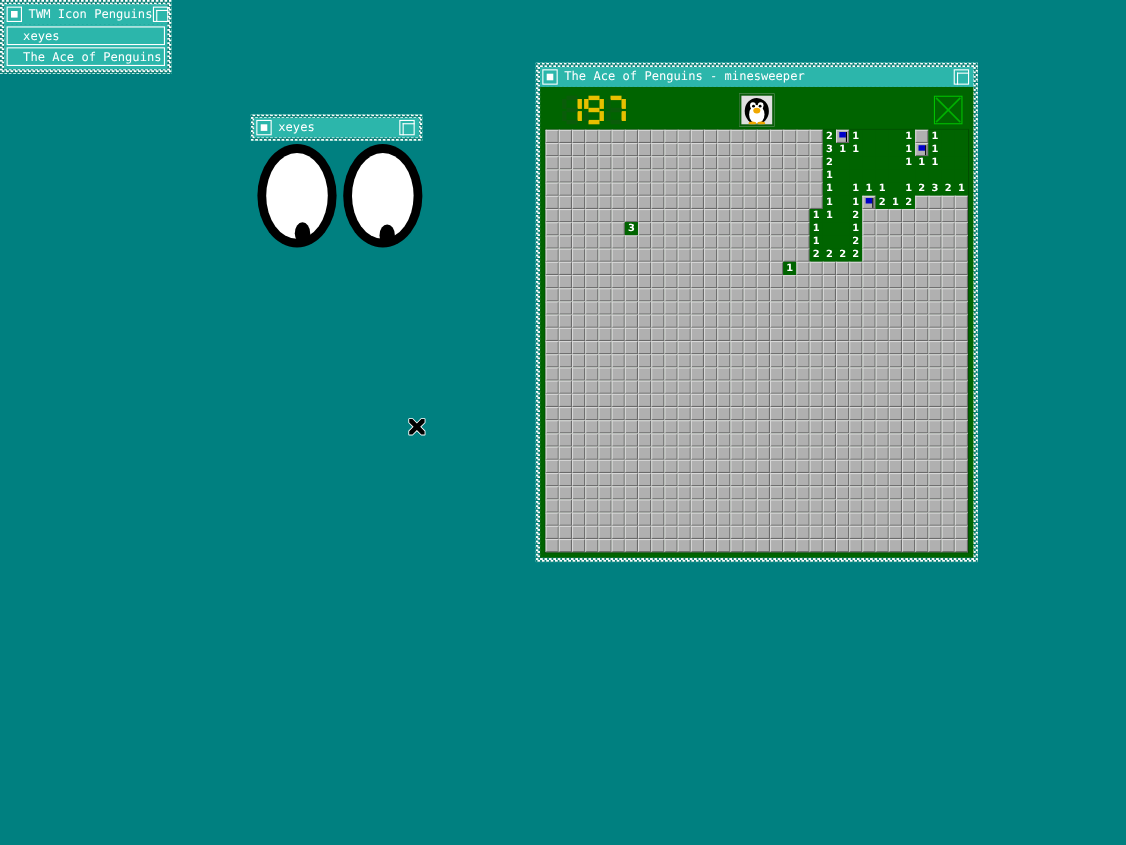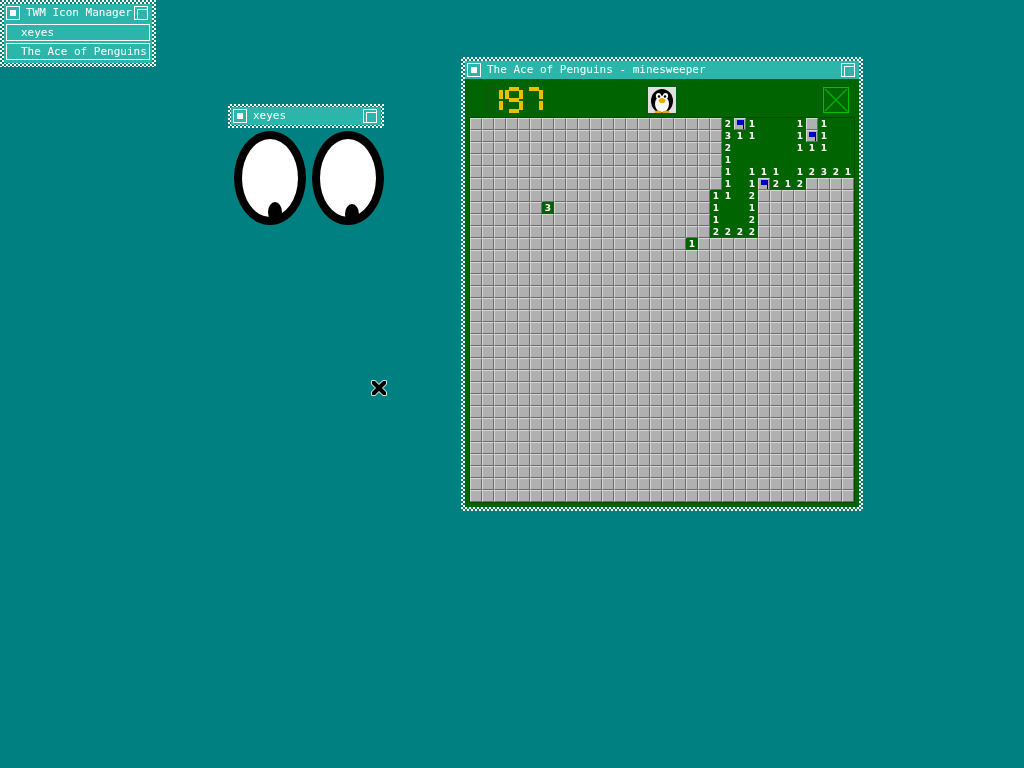--- a/index.html
+++ b/index.html
@@ -91,21 +91,21 @@
   #xeyes-window .twm-frame-border { padding: 3px; }
 
   .eyes-area {
     position: absolute;
     left: 228px; top: 126px;
     width: 165px; height: 105px;
     pointer-events: none;
   }
 
   
-  #minesweeper-window { left: 461px; top: 57px; }
+  #minesweeper-window { left: 487px; top: 57px; }
   #minesweeper-window .ms-body {
     background: #006400;
     padding: 4px;
   }
   .ms-top {
     height: 34px;
     display: flex;
     align-items: center;
     position: relative;
     background: #006400;
@@ -196,21 +196,21 @@
 </style>
 </head>
 <body>
 
 <div class="twm-window" id="icon-manager">
   <div class="twm-frame-border">
     <div class="twm-titlebar">
       <div class="twm-btn-iconify">
         <div class="dot"></div>
       </div>
-      <div class="twm-title-text">TWM Icon Manager</div>
+      <div class="twm-title-text">TWM Icon Penguins</div>
       <div class="twm-btn-resize">
         <div class="r-outer"></div>
         <div class="r-inner"></div>
       </div>
     </div>
     <div class="im-body">
       <div class="im-entry">xeyes</div>
       <div class="im-entry">The Ace of Penguins -</div>
     </div>
   </div>

